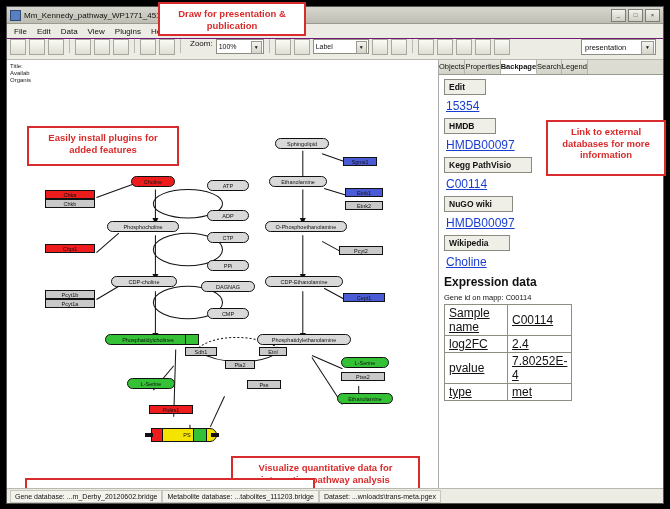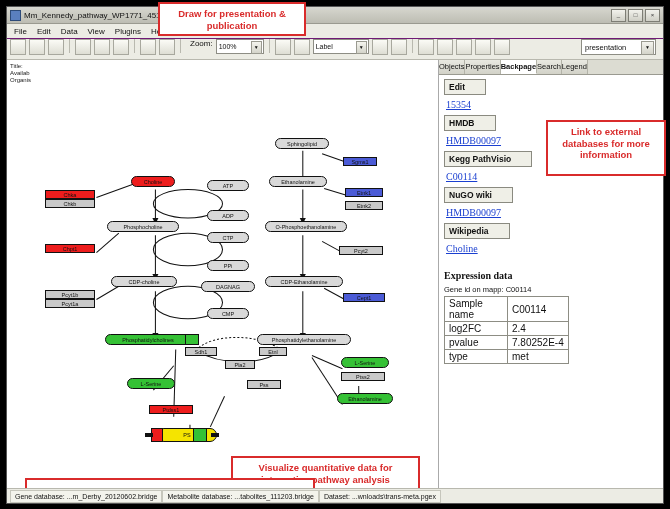--- a/index.html
+++ b/index.html
@@ -35,25 +35,25 @@
   .canvas-meta{position:absolute;left:3px;top:3px;font-size:6px;color:#222;line-height:7px;}
 
   
   .rpanel{width:224px;background:#ececE4;display:flex;flex-direction:column;}
   .rtabs{display:flex;height:14px;font-size:7.5px;color:#111;border-bottom:1px solid #9a9a90;background:#dcdcd2;}
   .rtab{padding:0 0;line-height:13px;border-right:1px solid #b3b3a8;background:linear-gradient(#e9e9e1,#d2d2c8);}
   .rtab.active{background:#fff;border-bottom:1px solid #fff;font-weight:bold;}
   .rcontent{flex:1;background:#fff;overflow:hidden;padding:4px 5px;font-size:8px;color:#111;}
   .sect{margin-bottom:5px;}
   .sect-hd{display:inline-block;border:1px solid #8a8a80;background:#efefe7;padding:2px 20px 2px 4px;font-weight:bold;font-size:8.5px;margin-bottom:3px;}
-  .lnk{color:#1a3fd0;text-decoration:underline;font-size:10px;display:block;margin:1px 0 0 2px;font-family:Liberation Serif, serif;}
+  .lnk{color:#1a3fd0;text-decoration:underline;font-size:12px;display:block;margin:1px 0 0 2px;}
   .plain{font-size:8px;margin:1px 0 0 2px;}
-  .exp-hd{font-weight:bold;font-size:10px;margin:16px 0 4px 0;font-family:Liberation Serif, serif;}
+  .exp-hd{font-weight:bold;font-size:12px;margin:6px 0 4px 0;}
   .gid{font-size:7.5px;margin-bottom:2px;}
-  table.exp{border-collapse:collapse;font-size:10px;}
+  table.exp{border-collapse:collapse;font-size:12px;text-decoration:underline;}
   table.exp td{border:1px solid #8d8d84;padding:1px 4px;height:11px;}
   table.exp td.k{width:54px;}
   table.exp td.v{width:52px;}
 
   
   .statusbar{height:14px;background:#ececE4;border-top:1px solid #b8b8ae;display:flex;align-items:center;font-size:7px;color:#111;padding:0 3px;}
   .statusbar .cell{border:1px solid #c6c6bc;background:#f3f3ec;padding:0 4px;line-height:11px;height:11px;white-space:nowrap;}
 
   
   .node{position:absolute;border:1px solid #111;font-size:5.5px;color:#111;display:flex;align-items:center;justify-content:center;text-align:center;line-height:6px;box-sizing:border-box;}
@@ -218,20 +218,21 @@
           <div class="node met yellow" style="left: 150px; top: 368px; width: 60px; height: 14px;">PS</div>
         </div>
 
       <div class="node green" style="left:178px;top:274px;width:14px;height:11px;"></div>
       <div class="node red" style="left:144px;top:368px;width:12px;height:14px;"></div>
       <div class="node green" style="left:186px;top:368px;width:14px;height:14px;"></div>
 
       <div class="arrowline" style="left:138px;top:373px;width:8px;height:4px;"></div>
       <div class="arrowline" style="left:204px;top:373px;width:8px;height:4px;"></div>
 
+      <div class="callout" style="left:20px;top:66px;width:152px;height:40px;">Easily install plugins for added features</div>
       <div class="callout" style="left:224px;top:352px;width:189px;height:40px;margin-top:44px;">Visualize quantitative data  for integrative pathway analysis</div>
       <div class="share" style="left:18px;top:418px;width:290px;height:34px;">Share on Wikipathways.org</div>
     </div>
 
     <div class="rpanel">
       <div class="rtabs">
         <div class="rtab">Objects</div>
         <div class="rtab">Properties</div>
         <div class="rtab active">Backpage</div>
         <div class="rtab">Search</div>

